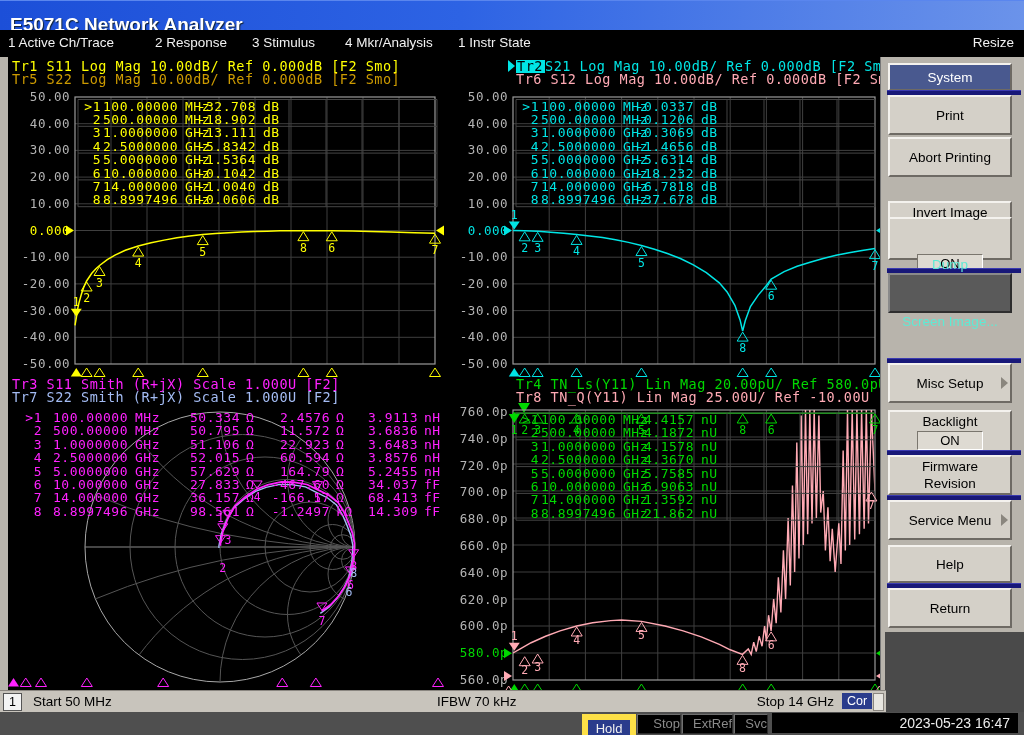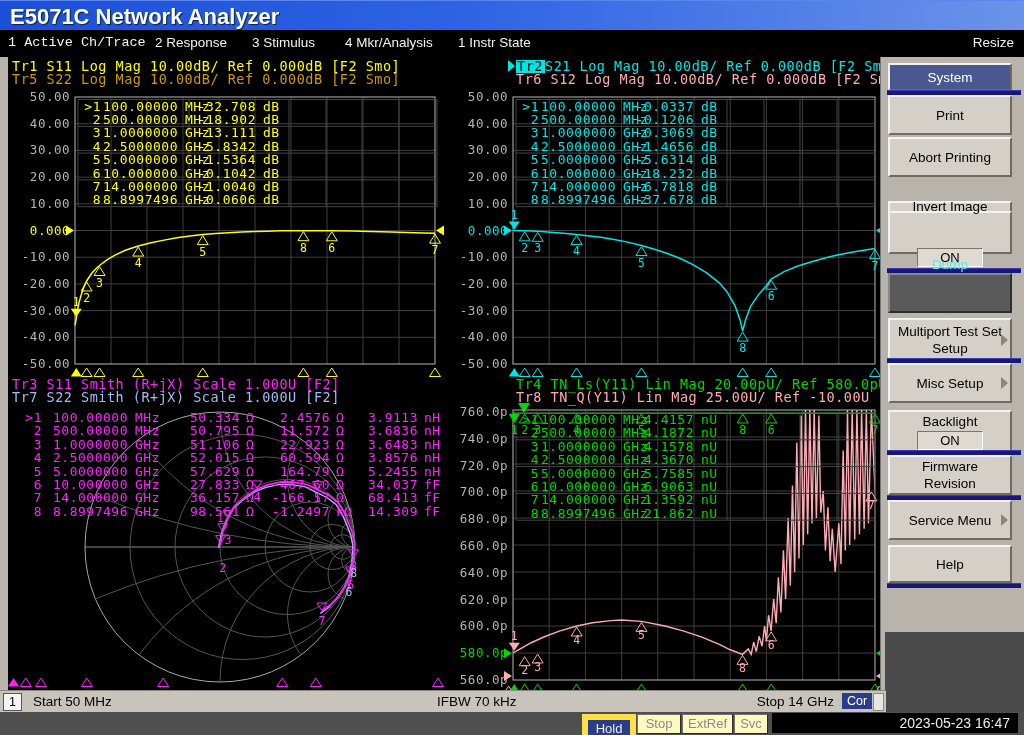--- a/index.html
+++ b/index.html
@@ -1,21 +1,21 @@
 <!DOCTYPE html>
 <html><head>
 <meta charset="utf-8">
 <style>
   html,body{margin:0;padding:0;background:#000;}
   #screen{position:relative;width:1024px;height:735px;overflow:hidden;background:#000;
           font-family:"Liberation Sans",sans-serif;}
   #titlebar{position:absolute;left:0;top:0;width:1024px;height:30px;
             background:linear-gradient(90deg,#1c4fd8 0%,#2d63e4 45%,#6b93ea 100%);
             border-top:1px solid #5a86ee;}
-  #titletext{position:absolute;left:10px;top:3px;color:#fff;font-size:22px;font-weight:bold;
+  #titletext{position:absolute;left:10px;top:13px;color:#fff;font-size:19px;font-weight:bold;
              text-shadow:1px 1px 1px #123;}
   #menubar{position:absolute;left:0;top:30px;width:1024px;height:27px;background:#000;}
   .menuitem{position:absolute;top:5px;color:#f2f2f2;font-size:13.5px;}
   #lcd{position:absolute;left:8px;top:57px;width:872px;height:633px;background:#000;}
   #frameL{position:absolute;left:0;top:57px;width:8px;height:633px;background:#b8b4ac;border-right:1px solid #777;}
   #frameR{position:absolute;left:880px;top:57px;width:5px;height:633px;background:#b8b4ac;border-left:1px solid #777;}
   svg{position:absolute;}
   svg text{font-family:"DejaVu Sans Mono",monospace;letter-spacing:0.5px;}
   .t-h{font-size:13.5px;}
   .t-s{font-size:13px;}
@@ -40,34 +40,34 @@
   #statusbar{position:absolute;left:0;top:690px;width:886px;height:22px;background:#c8c4bc;
              border-top:1px solid #8a8680;font-size:13.5px;color:#000;}
   #chanbox{position:absolute;left:3px;top:2px;width:17px;height:16px;background:#f4f4f4;
            border:1px solid #555;text-align:center;font-size:12.5px;line-height:16px;}
   #corbox{position:absolute;right:14px;top:2px;width:30px;height:16px;background:#2a3c8c;color:#fff;
           text-align:center;font-size:12.5px;line-height:16px;}
   #aftercor{position:absolute;right:2px;top:2px;width:9px;height:16px;background:#e8e6e0;border:1px solid #8a8680;}
   #bottombar{position:absolute;left:0;top:712px;width:1024px;height:23px;background:#4f4f4f;}
   .bbox{position:absolute;top:2px;height:18px;text-align:center;font-size:13px;line-height:18px;}
   .bbox.lit{background:#2a3c8c;color:#f0f0f0;border:6px solid #fde047;}
-  .bbox.dim{background:#fef9c3;color:#8a8a8a;border:1px solid;border-color:#707070 #2c2c2c #2c2c2c #707070;}
+  .bbox.dim{background:#000000;color:#8a8a8a;border:1px solid;border-color:#707070 #2c2c2c #2c2c2c #707070;text-align:right;}
   #datebox{position:absolute;right:6px;top:1px;width:246px;height:20px;background:#000;color:#ececec;
            font-size:14px;line-height:20px;text-align:right;padding-right:8px;box-sizing:border-box;}
 </style>
 </head>
 <body>
 
 <div id="screen">
   <div id="titlebar">
     <div id="titletext">E5071C Network Analyzer</div>
   </div>
   <div id="menubar">
     <span class="menuitem" id="menu-resize" style="right:10px">Resize</span>
-  <span class="menuitem" style="left: 8px; font-family: Liberation Mono, monospace;">1 Active Ch/Trace</span>
+  <span class="menuitem" style="left: 8px;">1 Active Ch/Trace</span>
       <span class="menuitem" style="left: 155px;">2 Response</span>
       <span class="menuitem" style="left: 252px;">3 Stimulus</span>
       <span class="menuitem" style="left: 345px; text-align: center;">4 Mkr/Analysis</span>
       <span class="menuitem" style="left: 458px;">1 Instr State</span>
     </div>
   <div id="frameL"></div>
   <div id="frameR"></div>
   <div id="lcd"></div>
 
   <svg id="svg-tl" style="left:8px;top:58px" width="445" height="330">
@@ -582,34 +582,29 @@
       <div class="sep" style="top: 33px;"></div>
       <div class="sbtn" style="top: 38px; height: 40px;">
         <div>Print</div>
       </div>
       <div class="sbtn" style="top: 80px; height: 40px;">
         <div>Abort Printing</div>
       </div>
       <div class="sbtn" style="top: 128px; height: 40px; margin-top: 16px;">
         <div>Printer Setup...</div>
       </div>
-      <div class="sbtn" style="top: 154px; height: 43px; gap: 32px;">
+      <div class="sbtn" style="top: 160px; height: 43px; gap: 32px;">
         <div>Invert Image</div>
         <div class="onbox">ON</div>
       </div>
       <div class="sep" style="top: 211px;"></div>
       <div class="sbtn active" style="top: 216px; height: 40px;">
         <div>Dump</div>
         <div>Screen Image...</div>
       </div>
-      <div class="sbtn" style="top: 261px; height: 43px;">
-        <div>Multiport Test Set</div>
-        <div>Setup</div>
-        <div class="btnarrow"></div>
-      </div>
       <div class="sep" style="top: 301px;"></div>
       <div class="sbtn" style="top: 306px; height: 40px;">
         <div>Misc Setup</div>
         <div class="btnarrow"></div>
       </div>
       <div class="sbtn" style="top: 353px; height: 43px;">
         <div>Backlight</div>
         <div class="onbox">ON</div>
       </div>
       <div class="sep" style="top: 393px;"></div>
@@ -619,20 +614,23 @@
       </div>
       <div class="sep" style="top: 438px;"></div>
       <div class="sbtn" style="top: 443px; height: 40px;">
         <div>Service Menu</div>
         <div class="btnarrow"></div>
       </div>
       <div class="sbtn" style="top: 488px; height: 38px;">
         <div>Help</div>
       </div>
       <div class="sep" style="top: 526px;"></div>
+      <div class="sbtn" style="top: 531px; height: 40px;">
+        <div>Return</div>
+      </div>
     </div>
   <div id="sbdark"></div>
 
   <div id="statusbar">
     <div id="chanbox">1</div>
     <span style="position:absolute;left:33px;top:3px">Start 50 MHz</span>
     <span style="position:absolute;left:437px;top:3px">IFBW 70 kHz</span>
     <span style="position:absolute;right:52px;top:3px">Stop 14 GHz</span>
     <div id="corbox">Cor</div>
     <div id="aftercor"></div>

